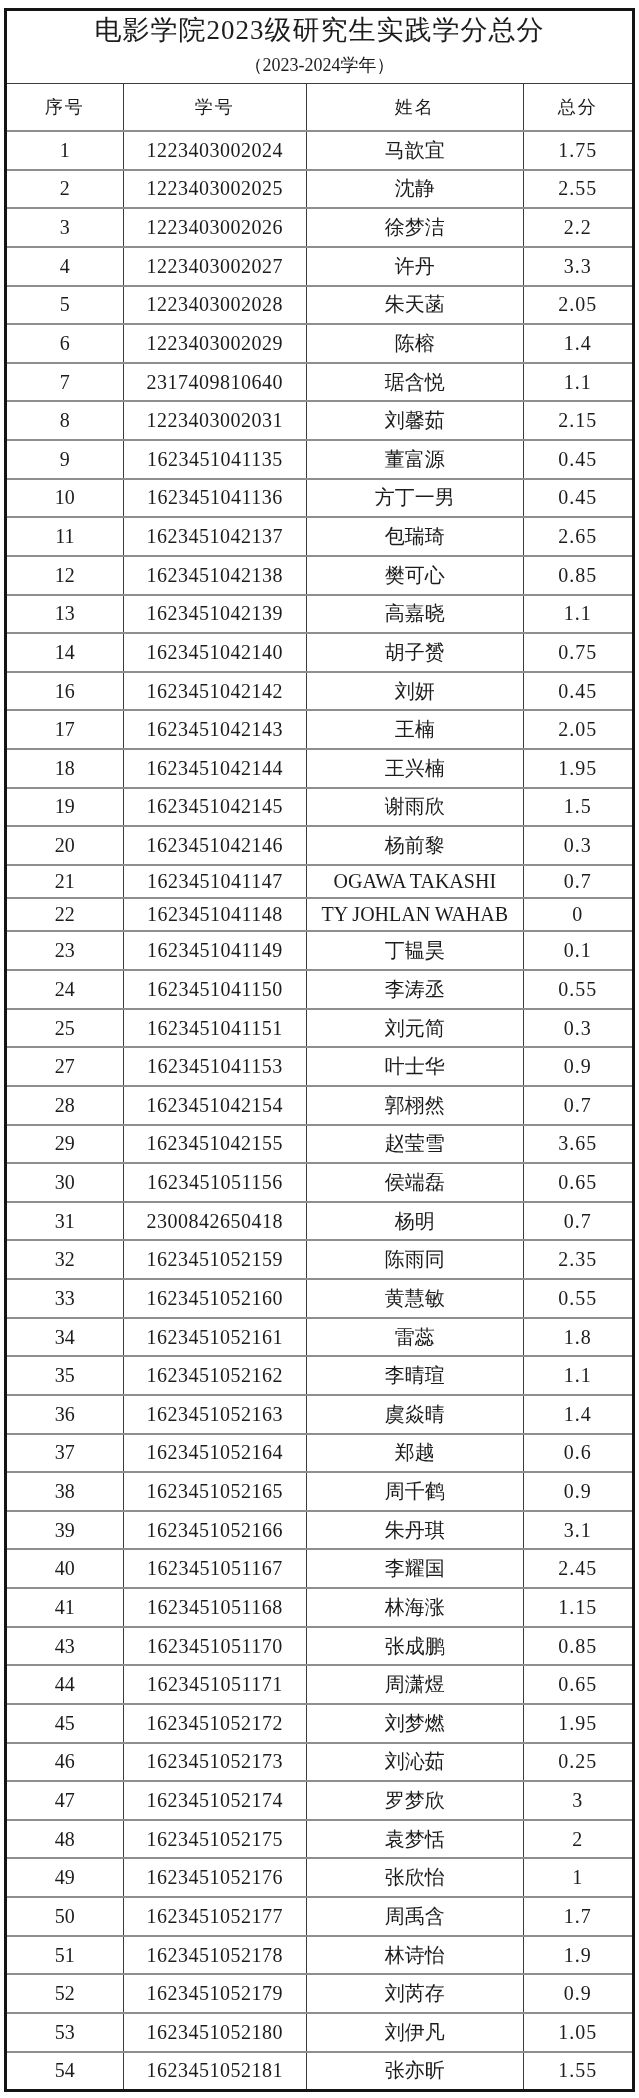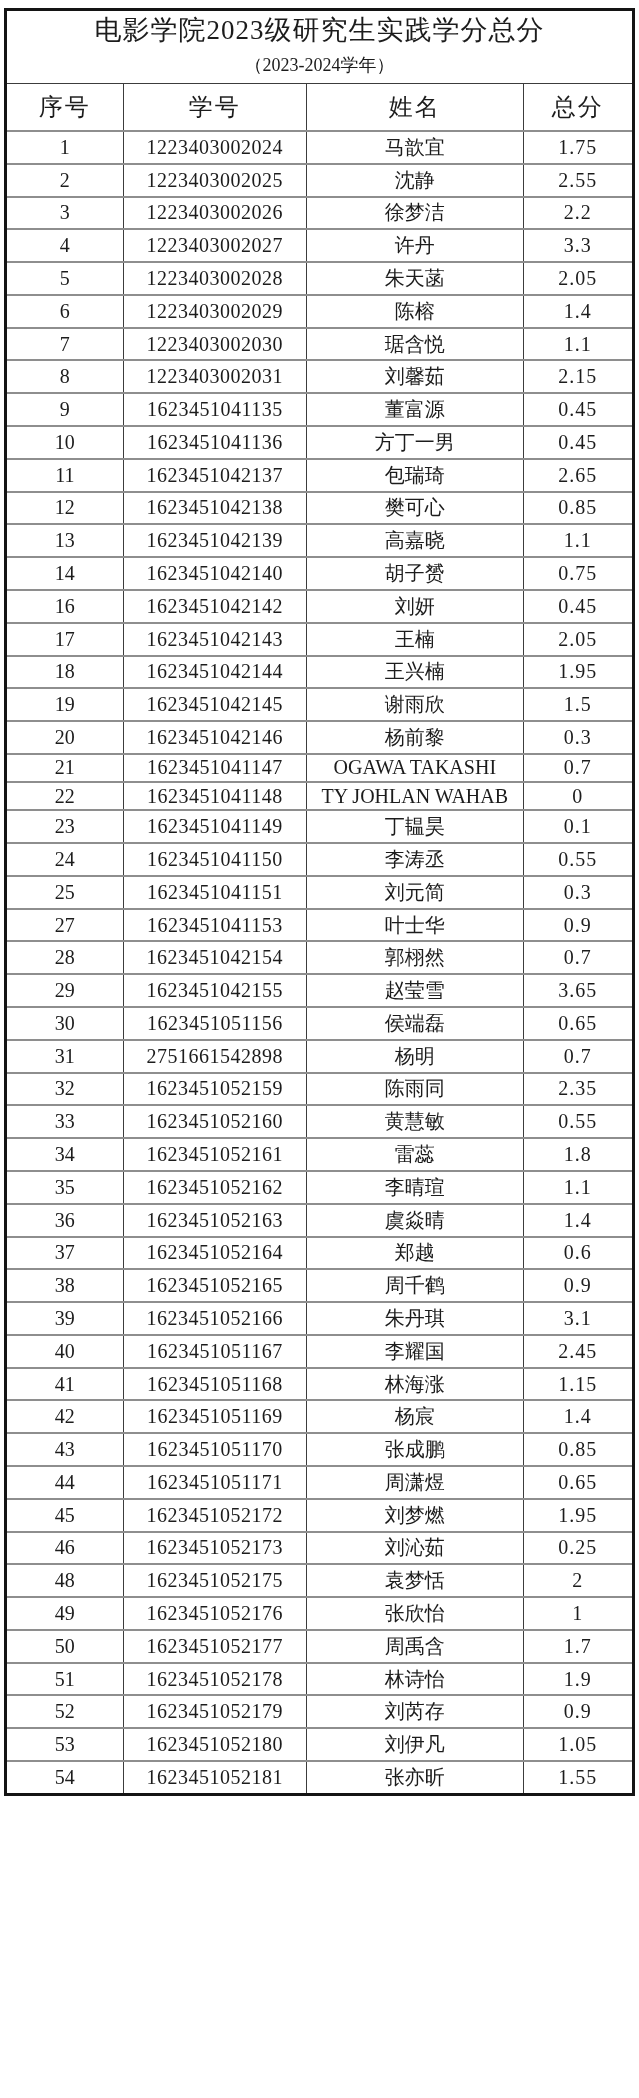--- a/index.html
+++ b/index.html
@@ -9,21 +9,21 @@
     width: 639px;
     height: 2098px;
     font-family: "Liberation Serif", "DejaVu Serif", serif;
     color: #1c1c1c;
   }
   .sheet {
     position: absolute;
     left: 4px;
     top: 8px;
     width: 631px;
-    height: 1788px;
+    height: 2084px;
     border: 3px solid #141414;
     box-sizing: border-box;
     background: #ffffff;
     display: flex;
     flex-direction: column;
   }
   .title-block {
     height: 73px;
     box-sizing: border-box;
     border-bottom: 1px solid #3c3c3c;
@@ -65,21 +65,21 @@
     border-top: 2px solid #8e8e8e;
     border-bottom: 2px solid #8e8e8e;
   }
   th:first-child, td:first-child { border-left: none; }
   th:last-child, td:last-child { border-right: none; }
   thead tr { height: 47px; }
   thead th {
     border-top: none;
     border-bottom: 1px solid #3c3c3c;
     font-weight: normal;
-    font-size: 24px;
+    font-size: 18px;
     letter-spacing: 2px;
   }
   tbody td {
     font-size: 20px;
   }
   tbody tr:last-child td { border-bottom: none; }
   td[data-name="cell-student-id"] { letter-spacing: 0.5px; }
   td[data-name="cell-score"] { letter-spacing: 1px; margin-left: 6px; }
 </style>
 </head>
@@ -137,21 +137,21 @@
           <td data-name="cell-score">2.05</td>
         </tr>
         <tr data-name="table-row">
           <td data-name="cell-index">6</td>
           <td data-name="cell-student-id">1223403002029</td>
           <td data-name="cell-name">陈榕</td>
           <td data-name="cell-score">1.4</td>
         </tr>
         <tr data-name="table-row">
           <td data-name="cell-index">7</td>
-          <td data-name="cell-student-id">1223403002030</td>
+          <td data-name="cell-student-id">2317409810640</td>
           <td data-name="cell-name">琚含悦</td>
           <td data-name="cell-score">1.1</td>
         </tr>
         <tr data-name="table-row">
           <td data-name="cell-index">8</td>
           <td data-name="cell-student-id">1223403002031</td>
           <td data-name="cell-name">刘馨茹</td>
           <td data-name="cell-score">2.15</td>
         </tr>
         <tr data-name="table-row">
@@ -269,21 +269,21 @@
           <td data-name="cell-score">3.65</td>
         </tr>
         <tr data-name="table-row">
           <td data-name="cell-index">30</td>
           <td data-name="cell-student-id">1623451051156</td>
           <td data-name="cell-name">侯端磊</td>
           <td data-name="cell-score">0.65</td>
         </tr>
         <tr data-name="table-row">
           <td data-name="cell-index">31</td>
-          <td data-name="cell-student-id">2751661542898</td>
+          <td data-name="cell-student-id">2300842650418</td>
           <td data-name="cell-name">杨明</td>
           <td data-name="cell-score">0.7</td>
         </tr>
         <tr data-name="table-row">
           <td data-name="cell-index">32</td>
           <td data-name="cell-student-id">1623451052159</td>
           <td data-name="cell-name">陈雨同</td>
           <td data-name="cell-score">2.35</td>
         </tr>
         <tr data-name="table-row">
@@ -334,26 +334,20 @@
           <td data-name="cell-name">李耀国</td>
           <td data-name="cell-score">2.45</td>
         </tr>
         <tr data-name="table-row">
           <td data-name="cell-index">41</td>
           <td data-name="cell-student-id">1623451051168</td>
           <td data-name="cell-name">林海涨</td>
           <td data-name="cell-score">1.15</td>
         </tr>
         <tr data-name="table-row">
-          <td data-name="cell-index">42</td>
-          <td data-name="cell-student-id">1623451051169</td>
-          <td data-name="cell-name">杨宸</td>
-          <td data-name="cell-score">1.4</td>
-        </tr>
-        <tr data-name="table-row">
           <td data-name="cell-index">43</td>
           <td data-name="cell-student-id">1623451051170</td>
           <td data-name="cell-name">张成鹏</td>
           <td data-name="cell-score">0.85</td>
         </tr>
         <tr data-name="table-row">
           <td data-name="cell-index">44</td>
           <td data-name="cell-student-id">1623451051171</td>
           <td data-name="cell-name">周潇煜</td>
           <td data-name="cell-score">0.65</td>
@@ -362,20 +356,26 @@
           <td data-name="cell-index">45</td>
           <td data-name="cell-student-id">1623451052172</td>
           <td data-name="cell-name">刘梦燃</td>
           <td data-name="cell-score">1.95</td>
         </tr>
         <tr data-name="table-row">
           <td data-name="cell-index">46</td>
           <td data-name="cell-student-id">1623451052173</td>
           <td data-name="cell-name">刘沁茹</td>
           <td data-name="cell-score">0.25</td>
+        </tr>
+        <tr data-name="table-row">
+          <td data-name="cell-index">47</td>
+          <td data-name="cell-student-id">1623451052174</td>
+          <td data-name="cell-name">罗梦欣</td>
+          <td data-name="cell-score">3</td>
         </tr>
         <tr data-name="table-row">
           <td data-name="cell-index">48</td>
           <td data-name="cell-student-id">1623451052175</td>
           <td data-name="cell-name">袁梦恬</td>
           <td data-name="cell-score">2</td>
         </tr>
         <tr data-name="table-row">
           <td data-name="cell-index">49</td>
           <td data-name="cell-student-id">1623451052176</td>

